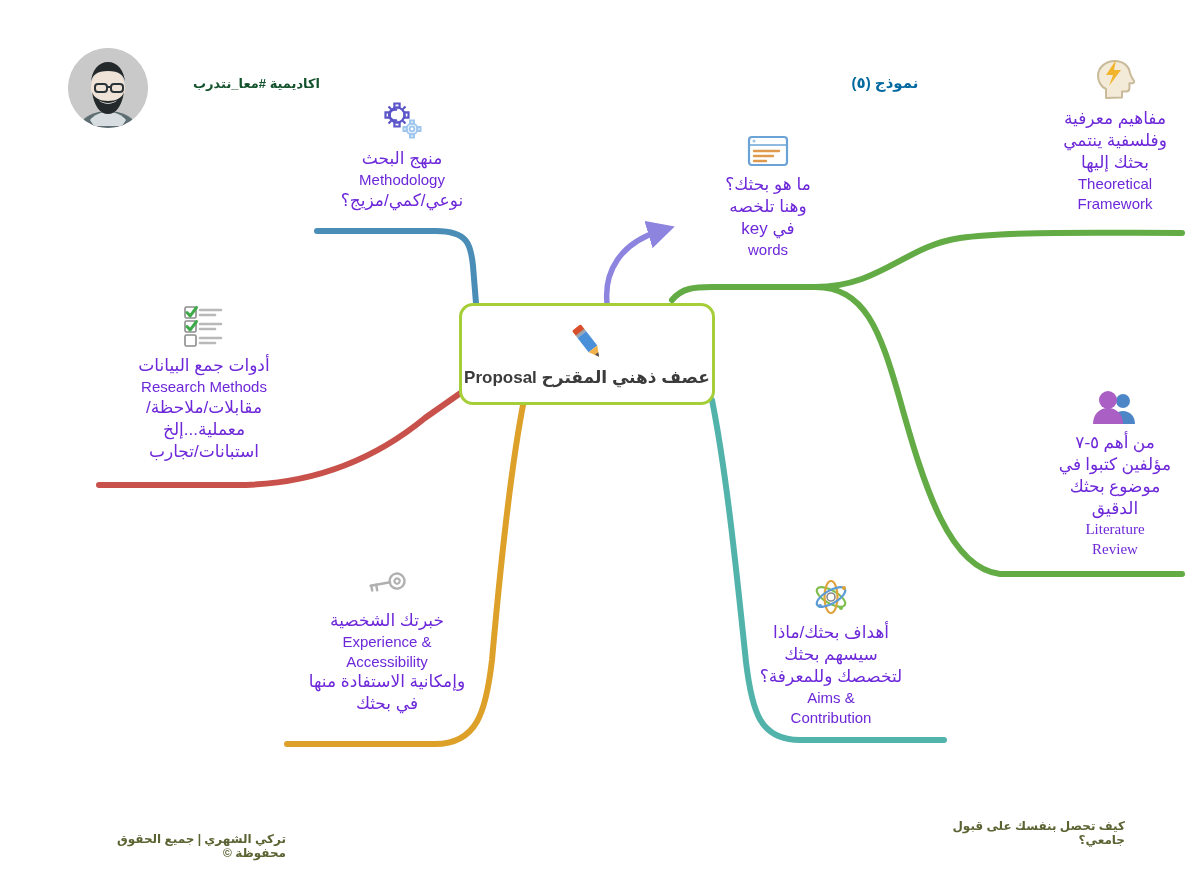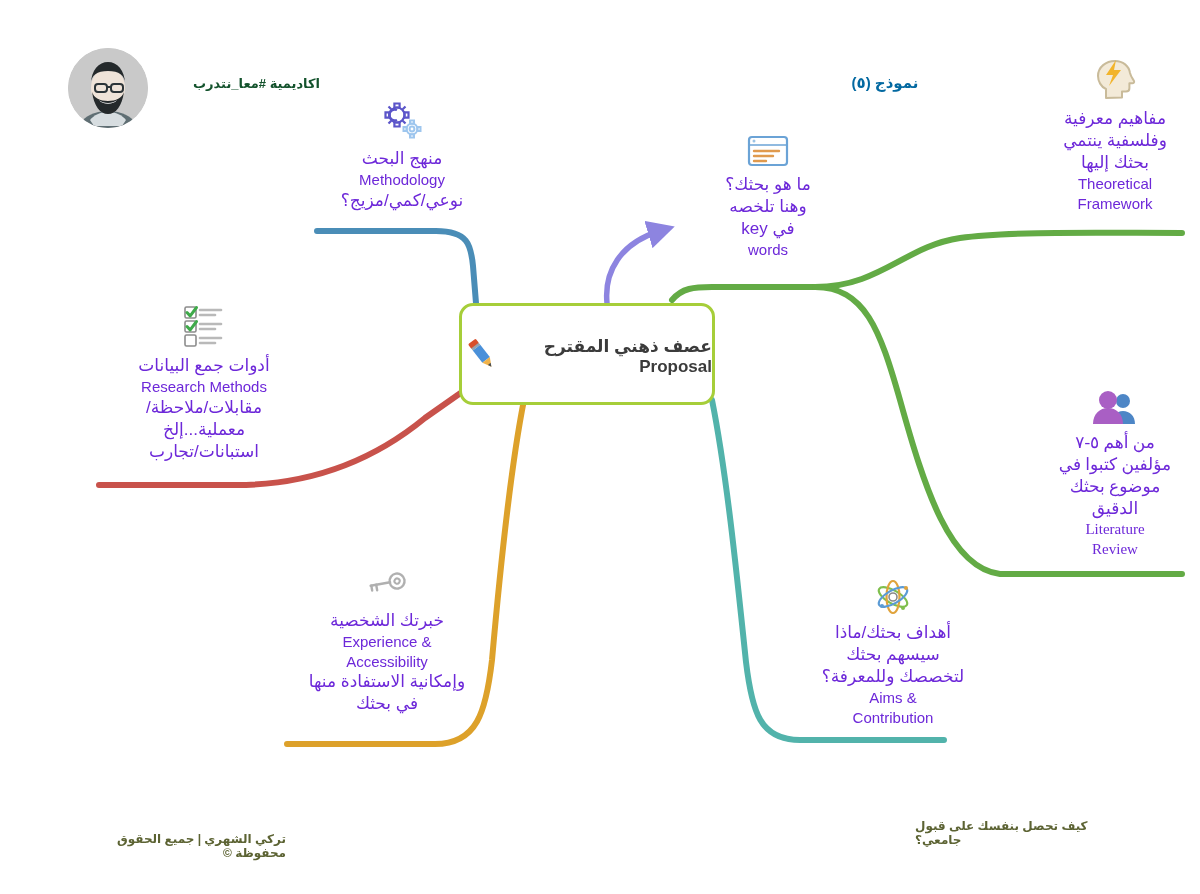--- a/index.html
+++ b/index.html
@@ -32,34 +32,34 @@
   .node{position:absolute;text-align:center;direction:rtl;}
   .node .ico{display:block;margin:0 auto 6px auto;}
   .node .line{display:block;line-height:1.30;color:#6d28d9;}
   .node .ar{font-size:17px;direction:rtl;}
   .node .en{font-size:15px;direction:ltr;}
 
   
   .central{
     position:absolute;left:459px;top:303px;width:250px;height:96px;
     border:3px solid #a6ce39;border-radius:14px;background:#ffffff;
-    display:flex;flex-direction:row;align-items:center;justify-content:center;
+    display:flex;flex-direction:column;align-items:center;justify-content:center;
     z-index:5;
   }
   .central .ctitle{
     direction:rtl;font-size:17px;font-weight:700;color:#3b3b3b;margin-top:4px;
   }
 
   
   .footer-left{
     position:absolute;left:86px;top:832px;width:200px;text-align:right;direction:rtl;
     font-size:12px;font-weight:700;color:#5c6333;
   }
   .footer-right{
-    position:absolute;left:915px;top:819px;width:210px;text-align:left;direction:rtl;
+    position:absolute;left:915px;top:819px;width:210px;text-align:right;direction:rtl;
     font-size:12px;font-weight:700;color:#5c6333;
   }
 </style>
 </head>
 <body>
 
 <div class="canvas">
 
   <svg class="links" viewBox="0 0 1200 894">
 
@@ -200,21 +200,21 @@
       <path d="M2 34 c0 -10 6.8 -16 15 -16 s15 6 15 16z" fill="#a95fc4"></path>
     </svg>
     <span class="line ar">من أهم ٥-٧</span>
     <span class="line ar">مؤلفين كتبوا في</span>
     <span class="line ar">موضوع بحثك</span>
     <span class="line ar">الدقيق</span>
     <span class="line en">Literature</span>
     <span class="line en">Review</span>
   </div>
 
-  <div class="node" style="left:800px;top:578px;width:186px;">
+  <div class="node" style="left:738px;top:578px;width:186px;">
     <svg class="ico" width="40" height="38" viewBox="0 0 40 38">
       <g fill="none" stroke-width="2.2">
         <ellipse cx="20" cy="19" rx="16" ry="6.5" stroke="#7fbf4d" transform="rotate(30 20 19)"></ellipse>
         <ellipse cx="20" cy="19" rx="16" ry="6.5" stroke="#e0a33c" transform="rotate(90 20 19)"></ellipse>
         <ellipse cx="20" cy="19" rx="16" ry="6.5" stroke="#5b9bd5" transform="rotate(150 20 19)"></ellipse>
       </g>
       <circle cx="20" cy="19" r="4" fill="#ffffff" stroke="#8a8a8a" stroke-width="1.6"></circle>
       <circle cx="33" cy="10" r="2" fill="#e0a33c"></circle>
       <circle cx="9" cy="28" r="2" fill="#5b9bd5"></circle>
       <circle cx="30" cy="30" r="2" fill="#7fbf4d"></circle>

